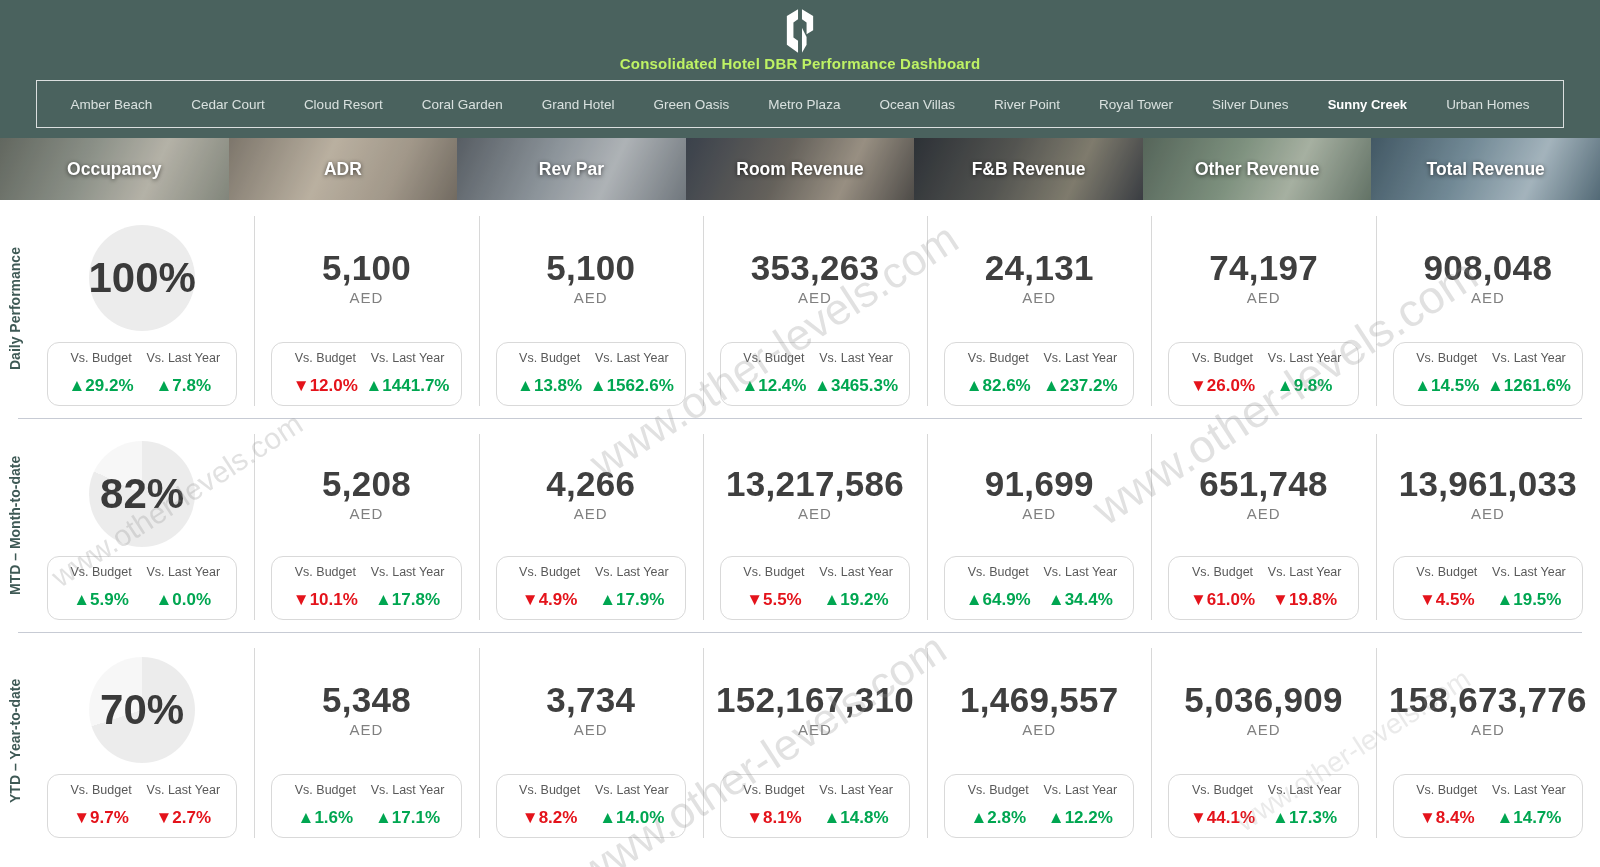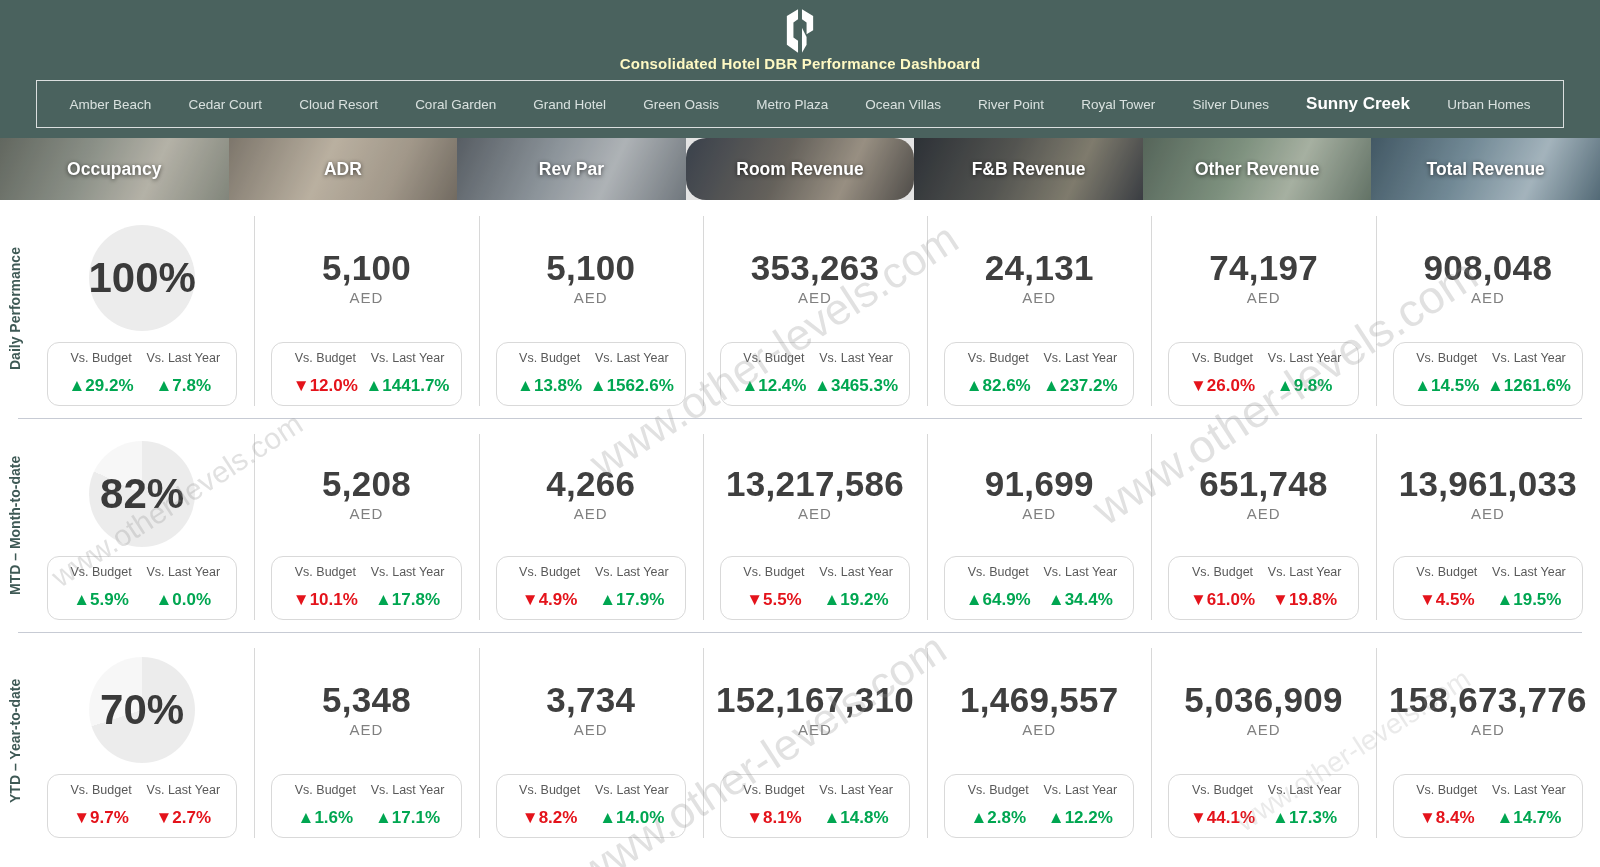--- a/index.html
+++ b/index.html
@@ -2,39 +2,39 @@
 <html><head>
 <meta charset="utf-8">
 <style>
   html,body{margin:0;padding:0;background:#fff;}
   .app{position:relative;width:1600px;height:867px;background:#fff;overflow:hidden;
        font-family:"Liberation Sans", sans-serif;-webkit-font-smoothing:antialiased;}
 
   
   .hdr{position:relative;height:138px;background:#4a625e;}
   .logo{position:absolute;top:8px;left:50%;transform:translateX(-50%);}
-  .hdr-title{position:absolute;top:55px;width:100%;text-align:center;color:#fef9c3;
+  .hdr-title{position:absolute;top:55px;width:100%;text-align:center;color:#bef264;
              font-size:15px;font-weight:700;letter-spacing:.2px;}
   .nav{position:absolute;left:36px;right:36px;top:80px;height:46px;
        border:1px solid rgba(255,255,255,.8);border-radius:0;
        display:flex;align-items:center;justify-content:space-around;padding:0 14px;}
   .nav-item{background:none;border:none;color:#d9e1df;font-family:inherit;
             font-size:13.5px;cursor:pointer;padding:4px 6px;white-space:nowrap;}
-  .nav-item.selected{color:#ffffff;font-weight:700;font-size:17px;}
+  .nav-item.selected{color:#ffffff;font-weight:700;font-size:13px;}
 
   
   .strip{display:grid;grid-template-columns:repeat(7,1fr);height:62px;}
   .tile{position:relative;display:flex;align-items:center;justify-content:center;}
   .tile span{color:#fff;font-weight:700;font-size:17.5px;
              text-shadow:0 1px 4px rgba(0,0,0,.65);z-index:2;}
   .tile::after{content:"";position:absolute;inset:0;background:rgba(30,35,35,.12);}
   .t0{background:linear-gradient(115deg,#6b7168,#9aa096 38%,#c9c6ba 66%,#8f9488);}
   .t1{background:linear-gradient(115deg,#8a8276,#cfc4b2 42%,#b3a898 72%,#7d756a);}
   .t2{background:linear-gradient(115deg,#5f666d,#9aa3aa 40%,#c2c7cb 66%,#7b838a);}
-  .t3{background:linear-gradient(115deg,#3e4652,#6e6a63 42%,#a99f90 70%,#55524e);border-radius:20px;}
+  .t3{background:linear-gradient(115deg,#3e4652,#6e6a63 42%,#a99f90 70%,#55524e);}
   .t4{background:linear-gradient(115deg,#2f343a,#5a5b57 40%,#8c8878 70%,#3d4147);}
   .t5{background:linear-gradient(115deg,#5d6f62,#8aa08b 40%,#b9c4b3 66%,#6c7e70);}
   .t6{background:linear-gradient(115deg,#47606e,#7d98a6 40%,#b6c8d2 70%,#5a7482);}
 
   
   .grid{position:relative;}
   .row{position:relative;display:grid;grid-template-columns:30px repeat(7,1fr);}
   .row.r0{height:218px}.row.r1{height:214px}.row.r2{height:218px}
   .row:not(.r0)::before{content:"";position:absolute;top:0;left:18px;right:18px;
                         height:1px;background:#c7cbd4;}

